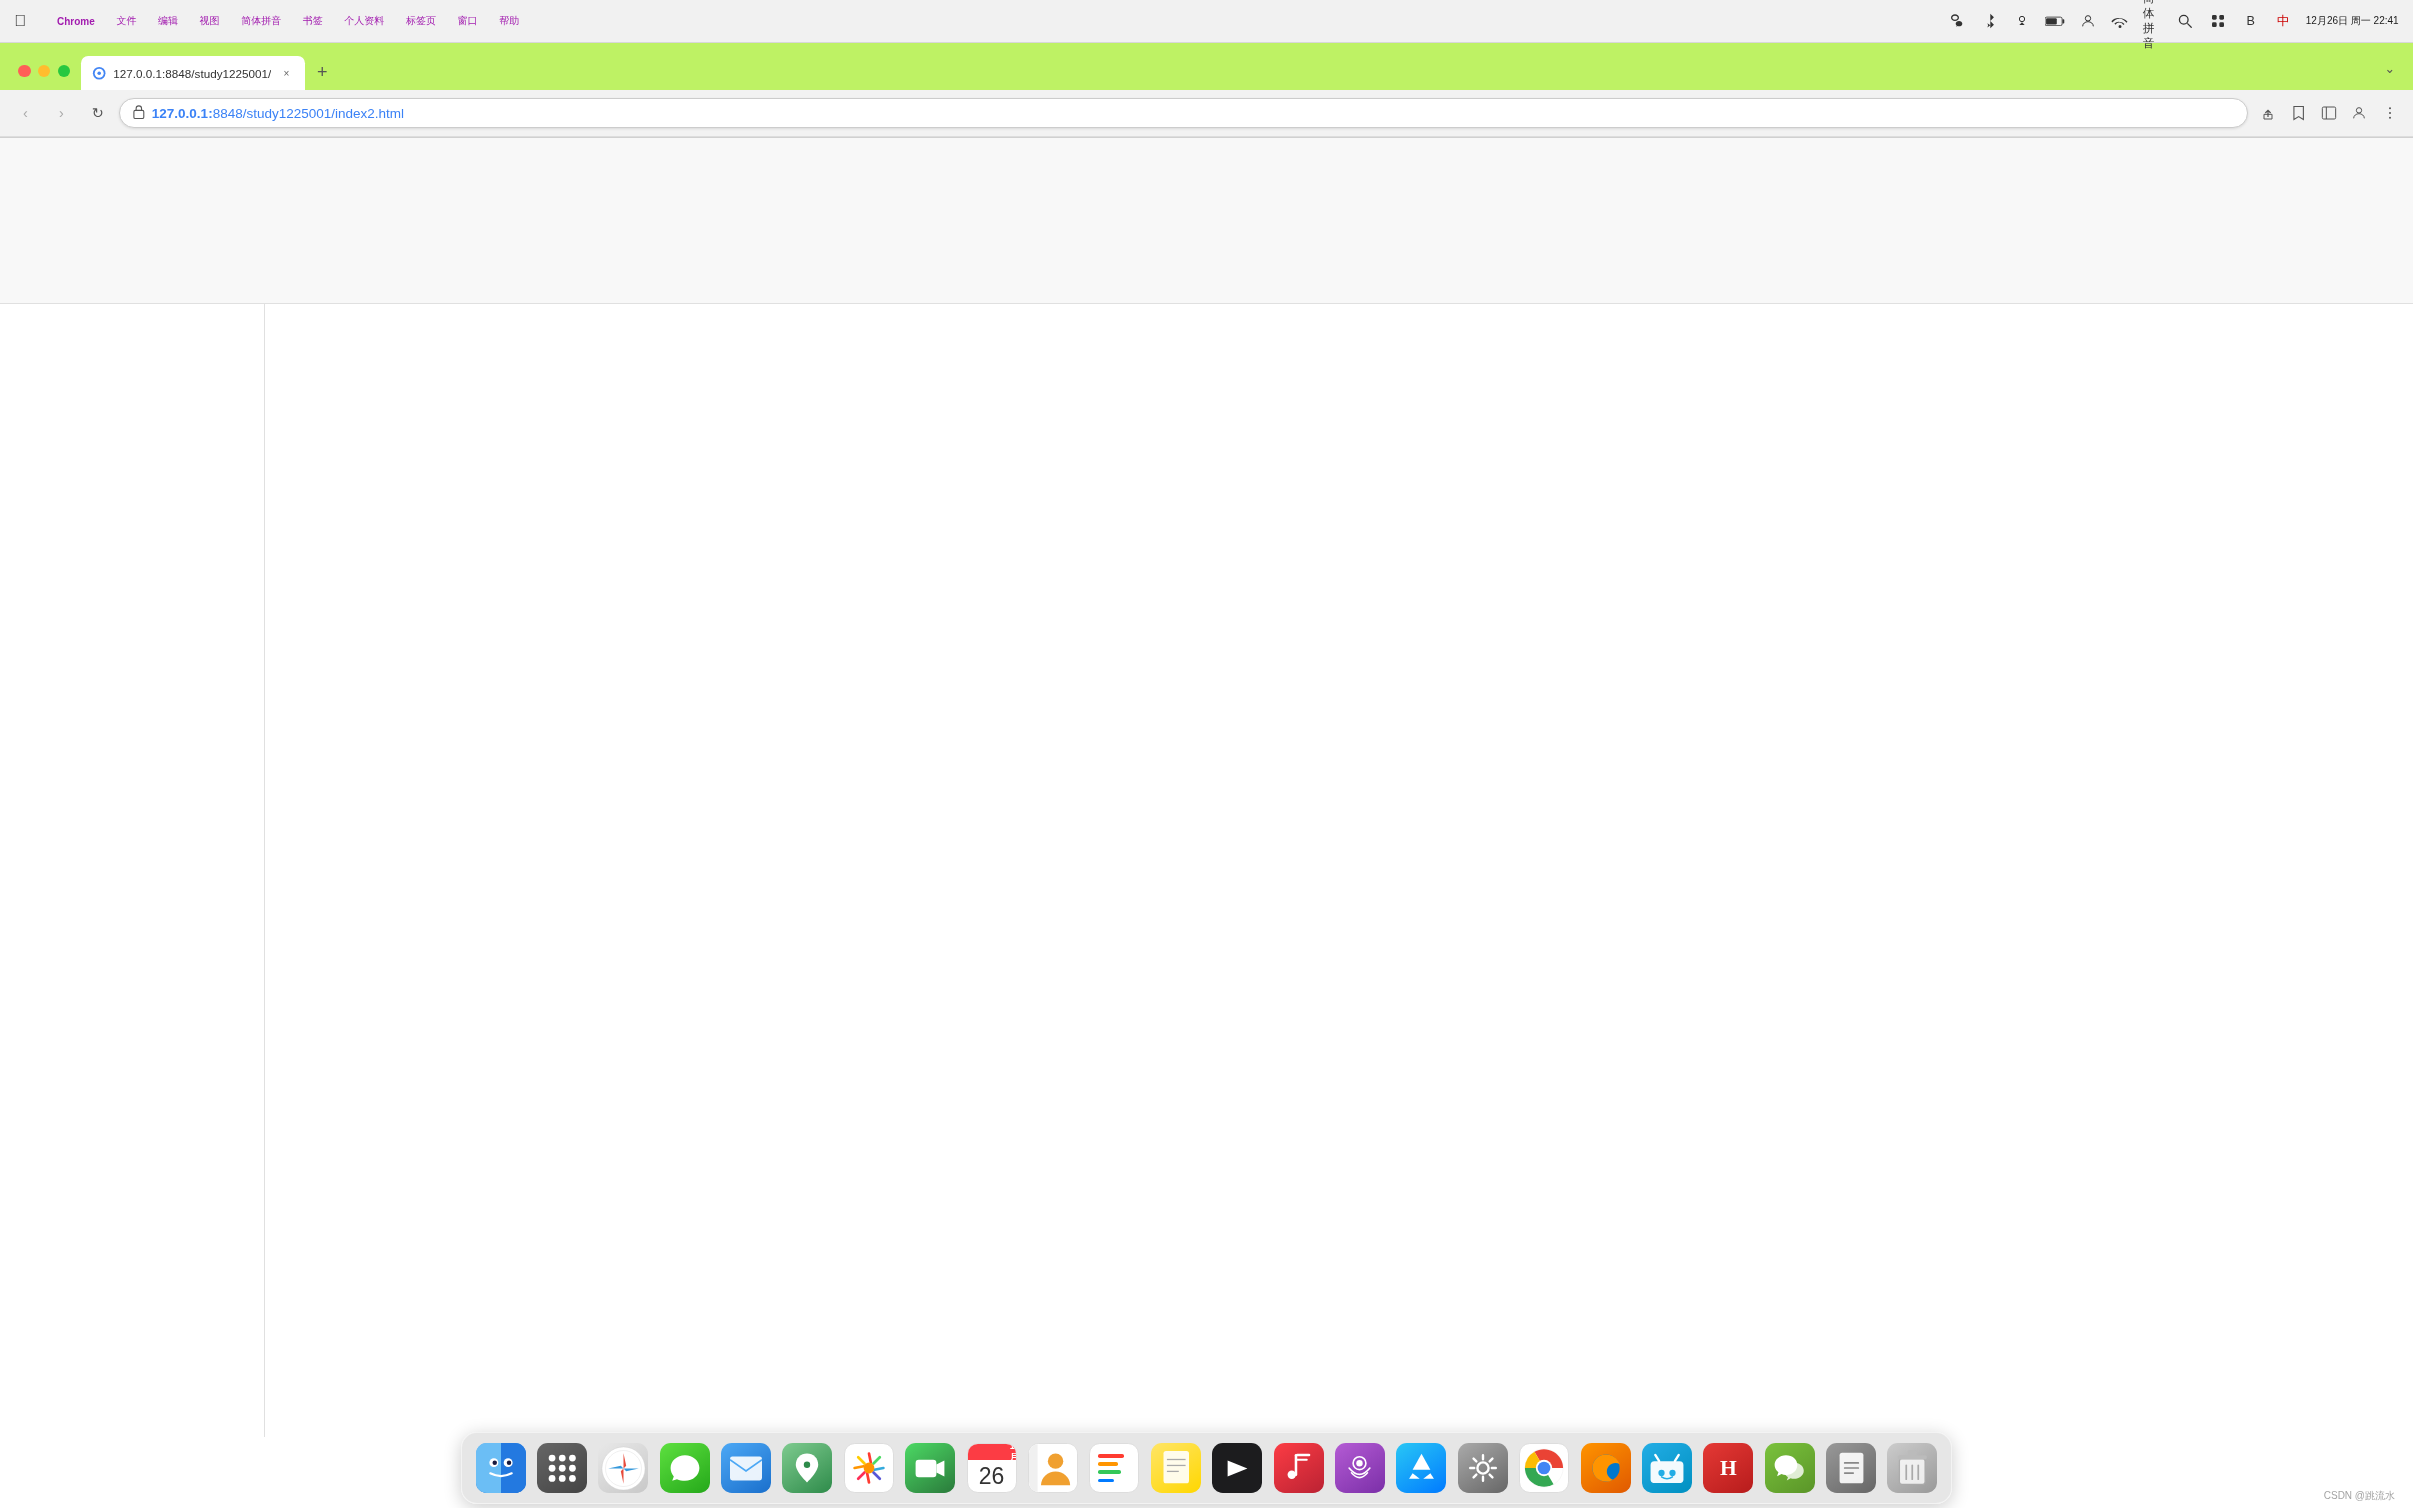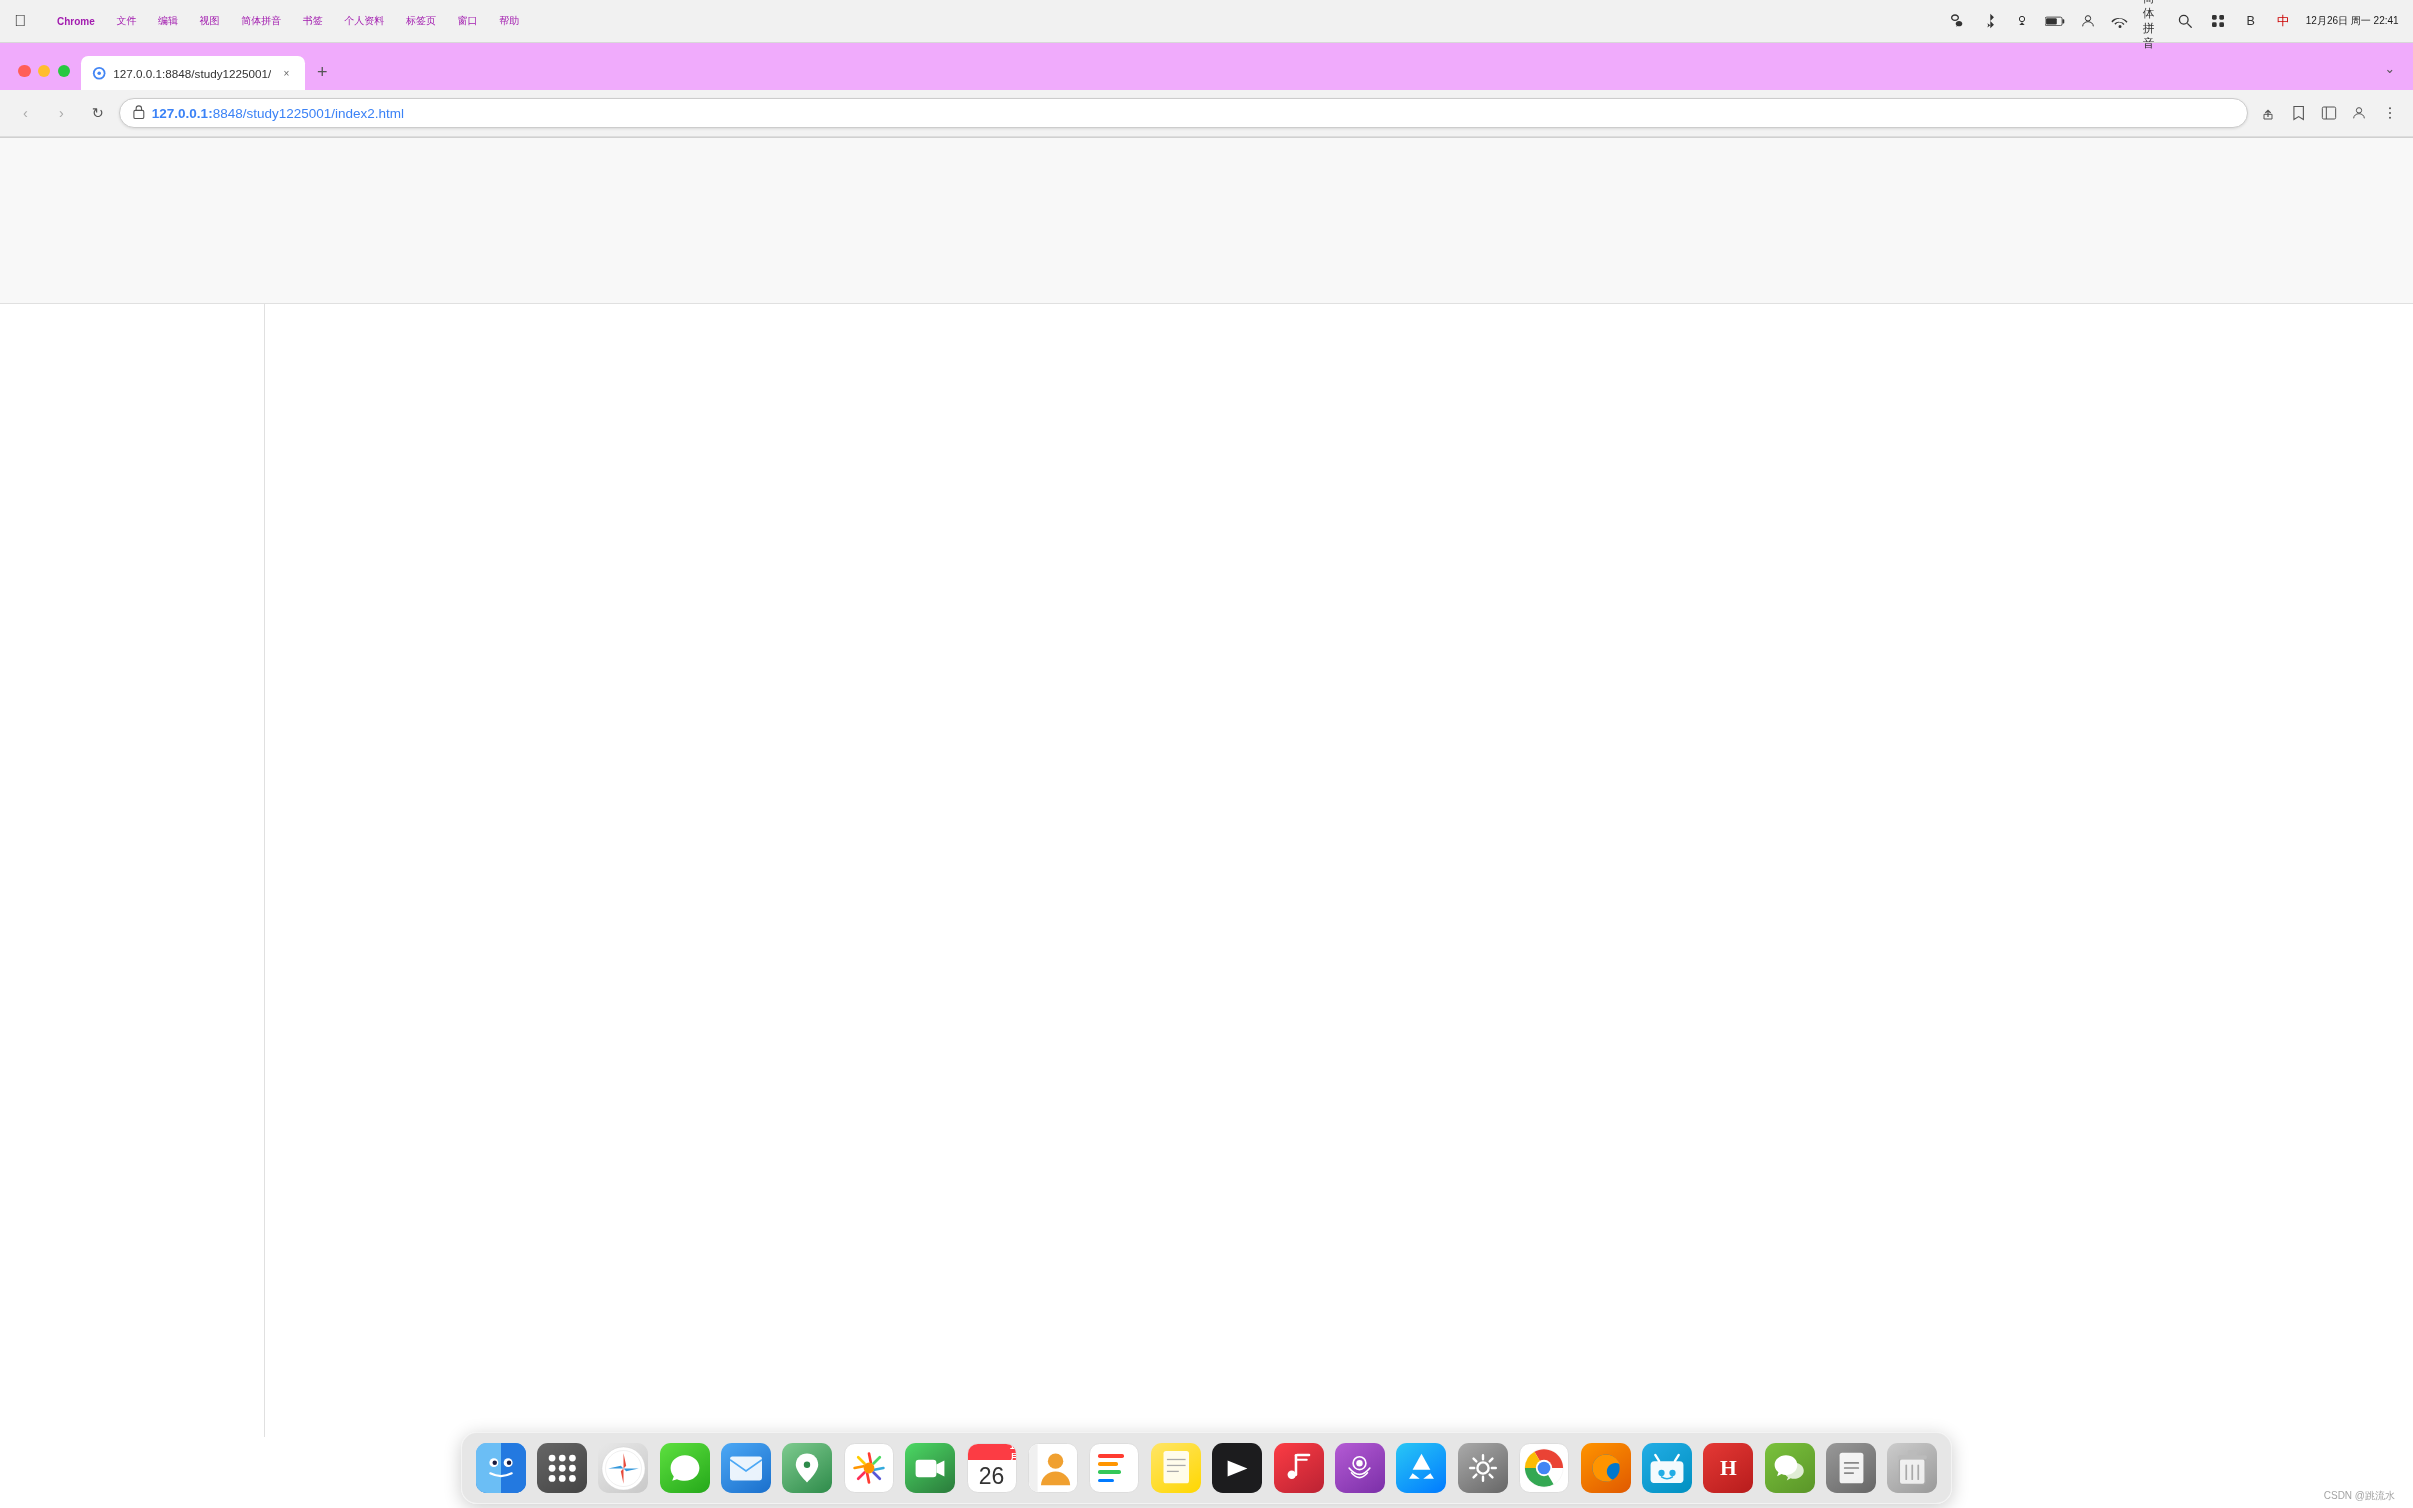--- a/index.html
+++ b/index.html
@@ -74,21 +74,21 @@
     .datetime {
       font-size: 10px;
       color: #1a1a1a;
       white-space: nowrap;
     }
 
     
     .tab-bar {
       width: 100%;
       height: 47px;
-      background: #f0abfc;
+      background: #bef264;
       display: flex;
       align-items: flex-end;
       padding: 0 7.2px;
       position: relative;
     }
 
     .window-controls {
       display: flex;
       align-items: center;
       gap: 7.2px;

